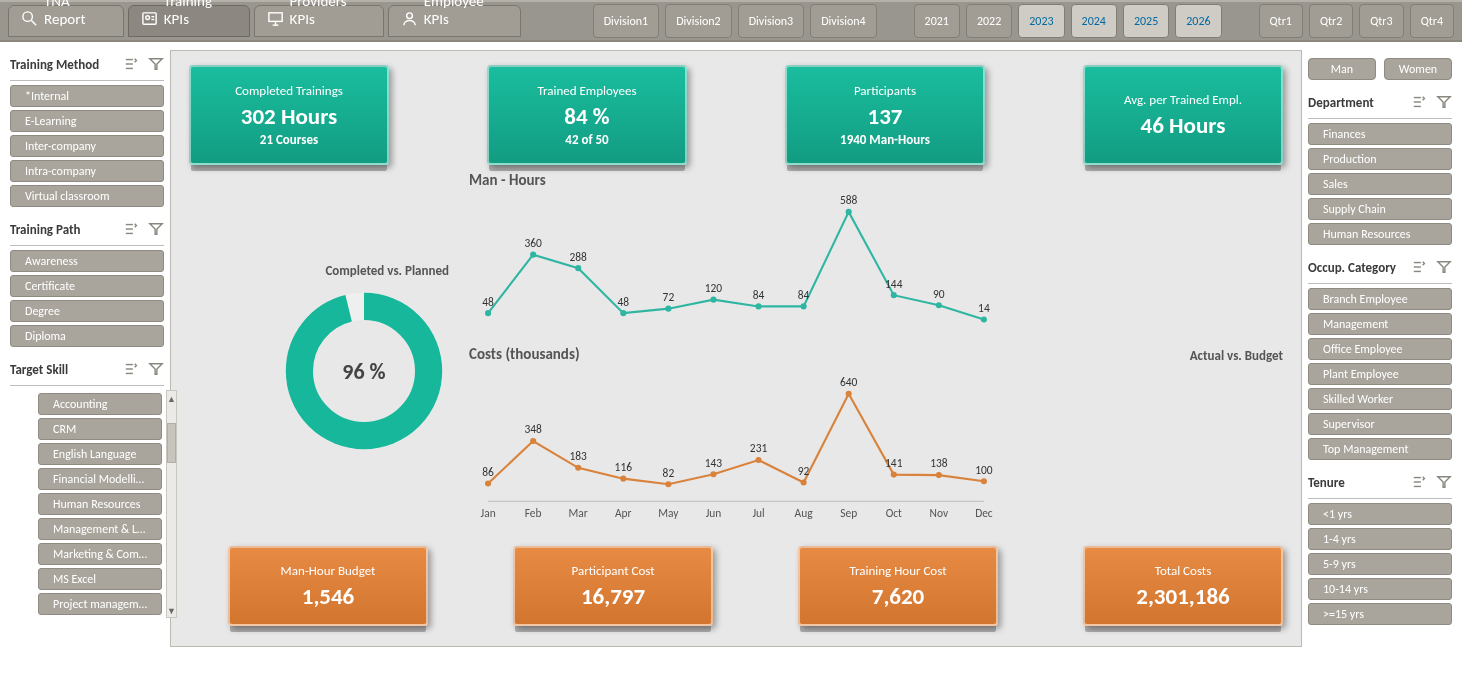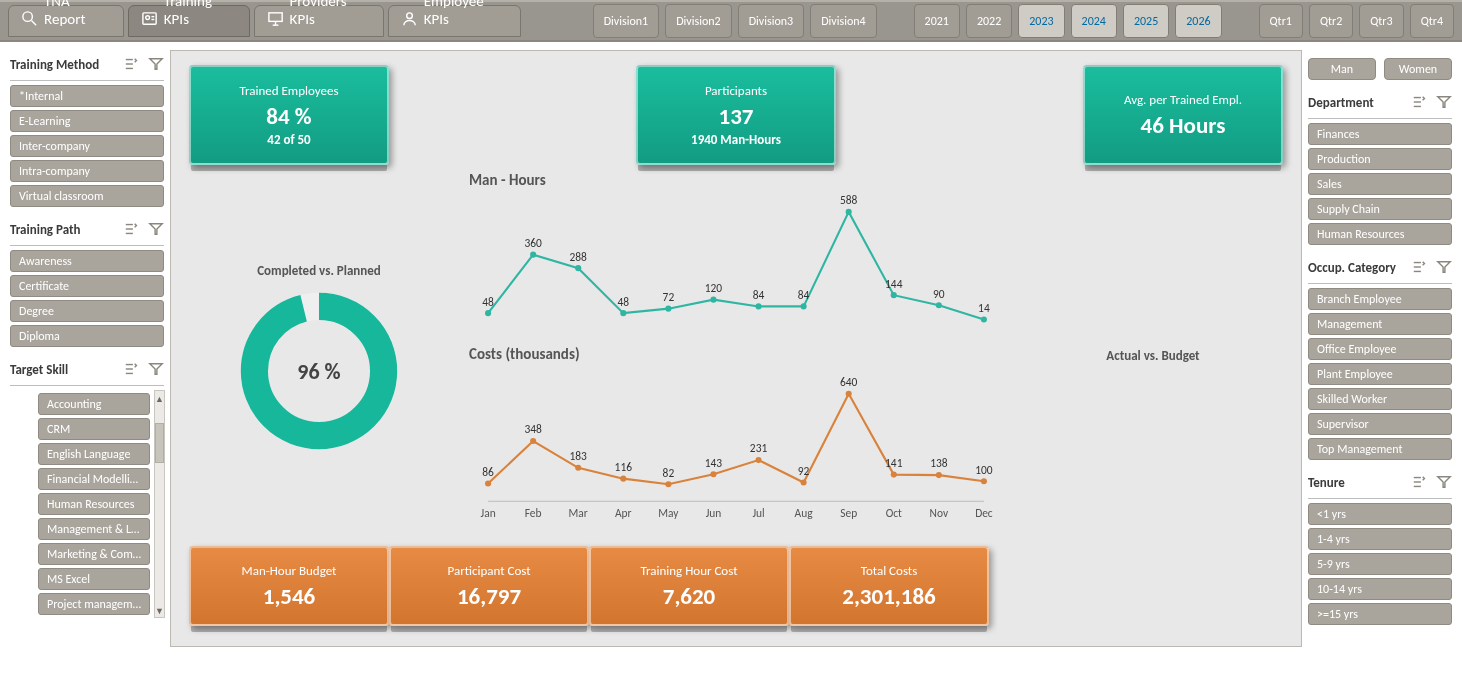--- a/index.html
+++ b/index.html
@@ -96,21 +96,21 @@
   .slicer-icons { display:flex; gap:8px; }
   .sic { width:16px; height:16px; }
   .sic svg { stroke:#8a877f; fill:none; stroke-width:1.6; width:100%; height:100%; }
 
   .slicer-item {
     background:#a9a59d;
     color:#fff;
     border:1px solid #8f8b83;
     border-radius:3px;
     font-size:12px;
-    padding:3px 8px;
+    padding:3px 14px;
     margin:3px 0;
     cursor:pointer;
     white-space:nowrap;
     overflow:hidden;
     text-overflow:ellipsis;
   }
   .slicer-scroll {
     position:relative;
     display:flex;
     gap:4px;
@@ -165,35 +165,37 @@
   .kpi .val { font-size:23px; font-weight:700; }
   .kpi .sub { font-size:13px; font-weight:700; margin-top:2px; }
 
   
   .centercol { display:flex; flex-direction:column; }
   .sect-title { font-weight:700; color:#555; font-size:15px; margin:6px 0 0 0; }
   .linebox { height:150px; position:relative; }
   .linebox svg { width:100%; height:100%; }
 
   
-  .donutcol { display:flex; flex-direction:column; align-items:center; justify-content:center; }
+  .donutcol { display:flex; flex-direction:column; align-items:flex-end; justify-content:center; }
   .donut-title { font-weight:700; color:#555; font-size:13px; margin:26px 0 8px 0; }
   .donut-wrap { width:170px; height:170px; position:relative; }
   .donut-wrap svg { transform:rotate(-90deg); }
   .donut-label {
     position:absolute; inset:0;
     display:flex; align-items:center; justify-content:center;
     font-size:22px; font-weight:700; color:#444;
   }
 
   
   .bottom-row {
     grid-column:1 / span 3;
     display:flex;
+    justify-content:space-between;
     margin-top:18px;
+    margin-left:39px;
   }
 
   
   .gender-row { display:flex; gap:8px; margin:6px 0 8px 0; }
   .gender-btn {
     flex:1;
     background:#a9a59d;
     color:#fff;
     border:1px solid #8f8b83;
     border-radius:4px;
@@ -332,20 +334,25 @@
           <div class="thumb"></div>
           <div style="flex:1"></div>
           <div class="sarrow">▼</div>
         </div>
       </div>
     </div>
 
   <div class="content">
 
     <div class="kpi-row" id="kpitop">
+        <div class="kpi green">
+          <div class="ttl">Completed Trainings</div>
+          <div class="val">302 Hours</div>
+          <div class="sub">21 Courses</div>
+        </div>
         <div class="kpi green">
           <div class="ttl">Trained Employees</div>
           <div class="val">84 %</div>
           <div class="sub">42 of 50</div>
         </div>
         <div class="kpi green">
           <div class="ttl">Participants</div>
           <div class="val">137</div>
           <div class="sub">1940 Man-Hours</div>
         </div>

